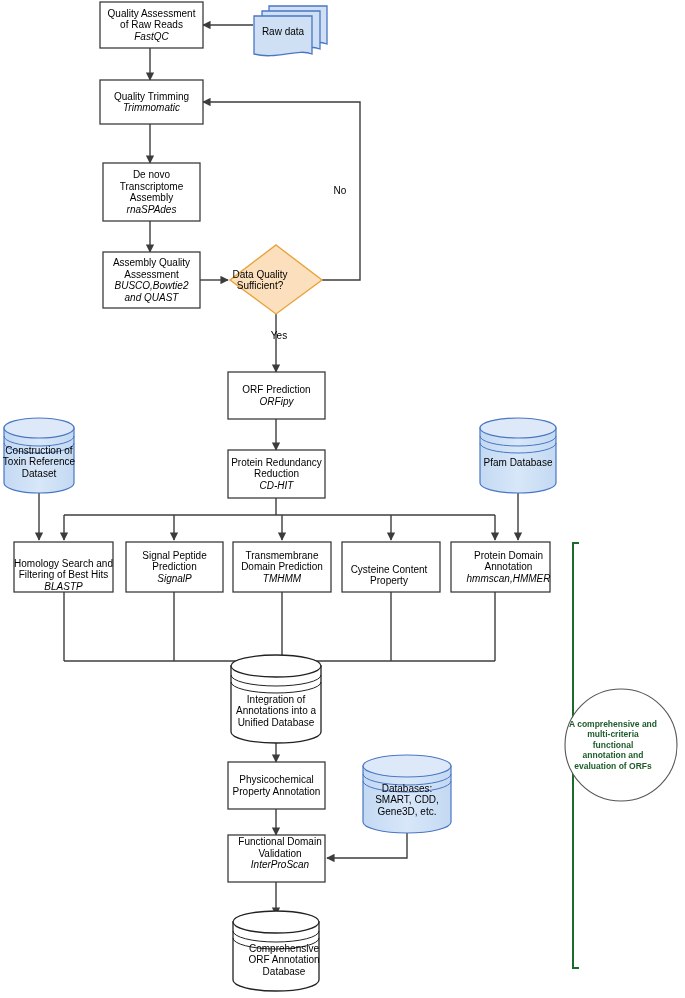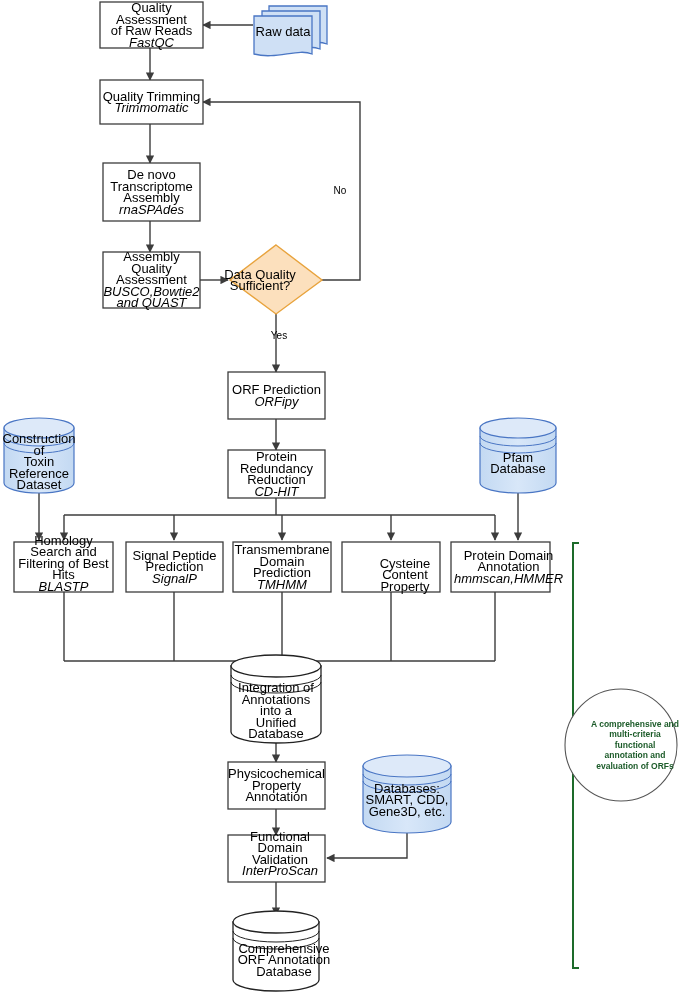--- a/index.html
+++ b/index.html
@@ -25,21 +25,21 @@
     height: 998px;
   }
   .node-label {
     position: absolute;
     display: flex;
     flex-direction: column;
     align-items: center;
     justify-content: center;
     text-align: center;
     font-family: "Liberation Sans", sans-serif;
-    font-size: 13px;
+    font-size: 10px;
     line-height: 11.5px;
     color: #000000;
     pointer-events: none;
     box-sizing: border-box;
   }
   .node-label .tool {
     font-style: italic;
   }
   .edge-label {
     position: absolute;
@@ -263,21 +263,21 @@
     <span>Prediction</span>
     <span class="tool">SignalP</span>
   </div>
 
   <div class="node-label" style="left:233px; top:542px; width:98px; height:50px;">
     <span>Transmembrane</span>
     <span>Domain Prediction</span>
     <span class="tool">TMHMM</span>
   </div>
 
-  <div class="node-label" style="left:356px; top:542px; width:98px; height:66px;">
+  <div class="node-label" style="left:340px; top:542px; width:98px; height:66px;">
     <span>Cysteine Content</span>
     <span>Property</span>
   </div>
 
   <div class="node-label" style="left:451px; top:542px; width:115px; height:50px;">
     <span>Protein Domain</span>
     <span>Annotation</span>
     <span class="tool">hmmscan,HMMER</span>
   </div>
 
@@ -303,21 +303,21 @@
     <span>Validation</span>
     <span class="tool">InterProScan</span>
   </div>
 
   <div class="node-label" style="left:233px; top:938px; width:102px; height:44px;">
     <span>Comprehensive</span>
     <span>ORF Annotation</span>
     <span>Database</span>
   </div>
 
-  <div class="circle-label" style="left:567px; top:718px; width:92px; height:54px;padding-left:22px;">
+  <div class="circle-label" style="left:567px; top:718px; width:92px; height:54px;">
     <div>
       <div>A comprehensive and</div>
       <div>multi-criteria functional</div>
       <div>annotation and</div>
       <div>evaluation of ORFs</div>
     </div>
   </div>
 
 </div>
 

